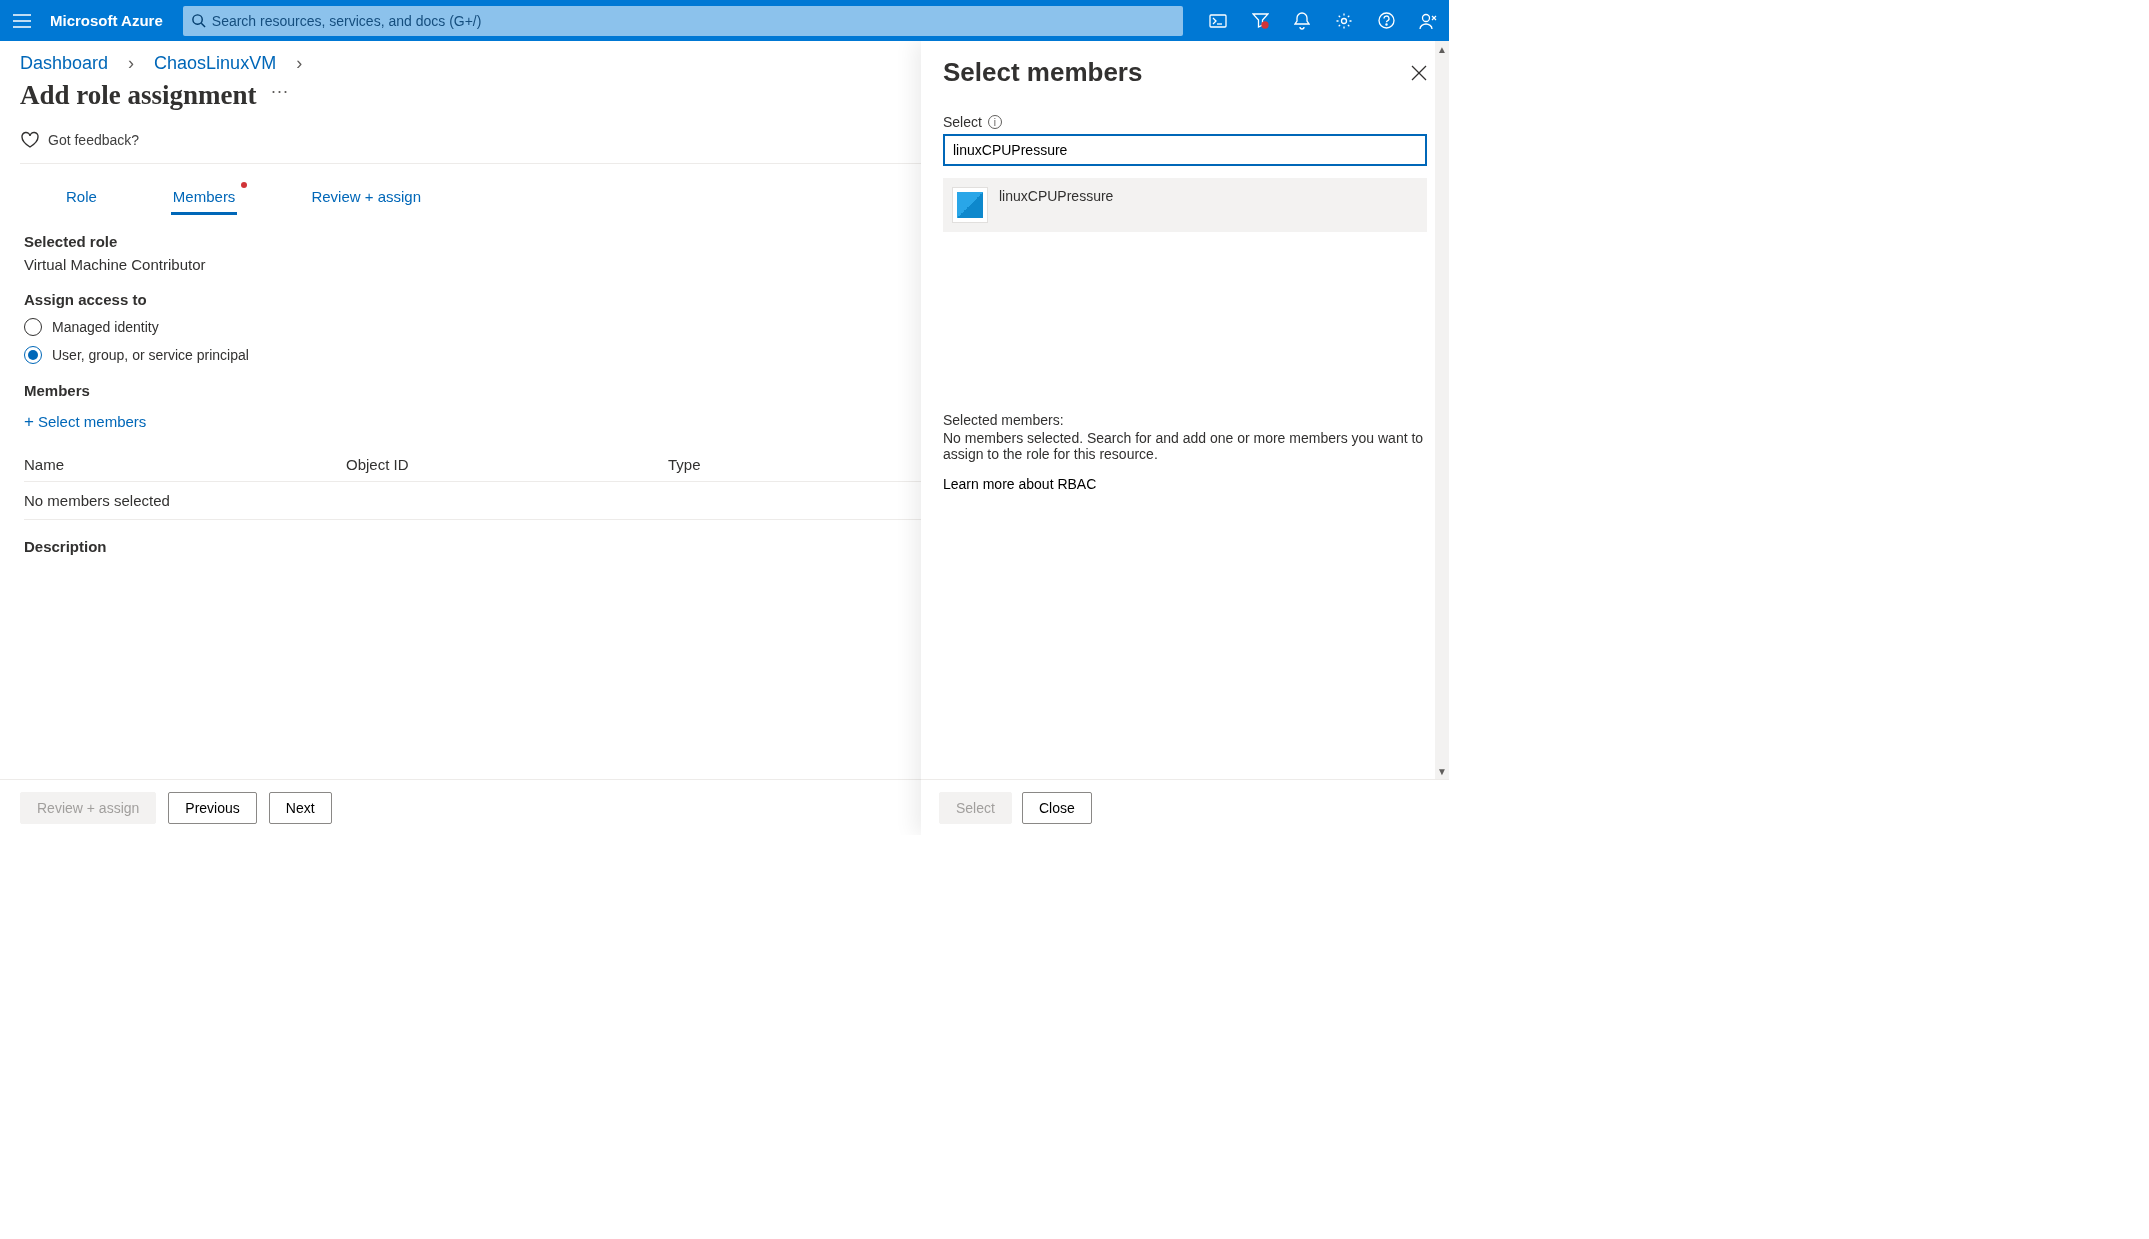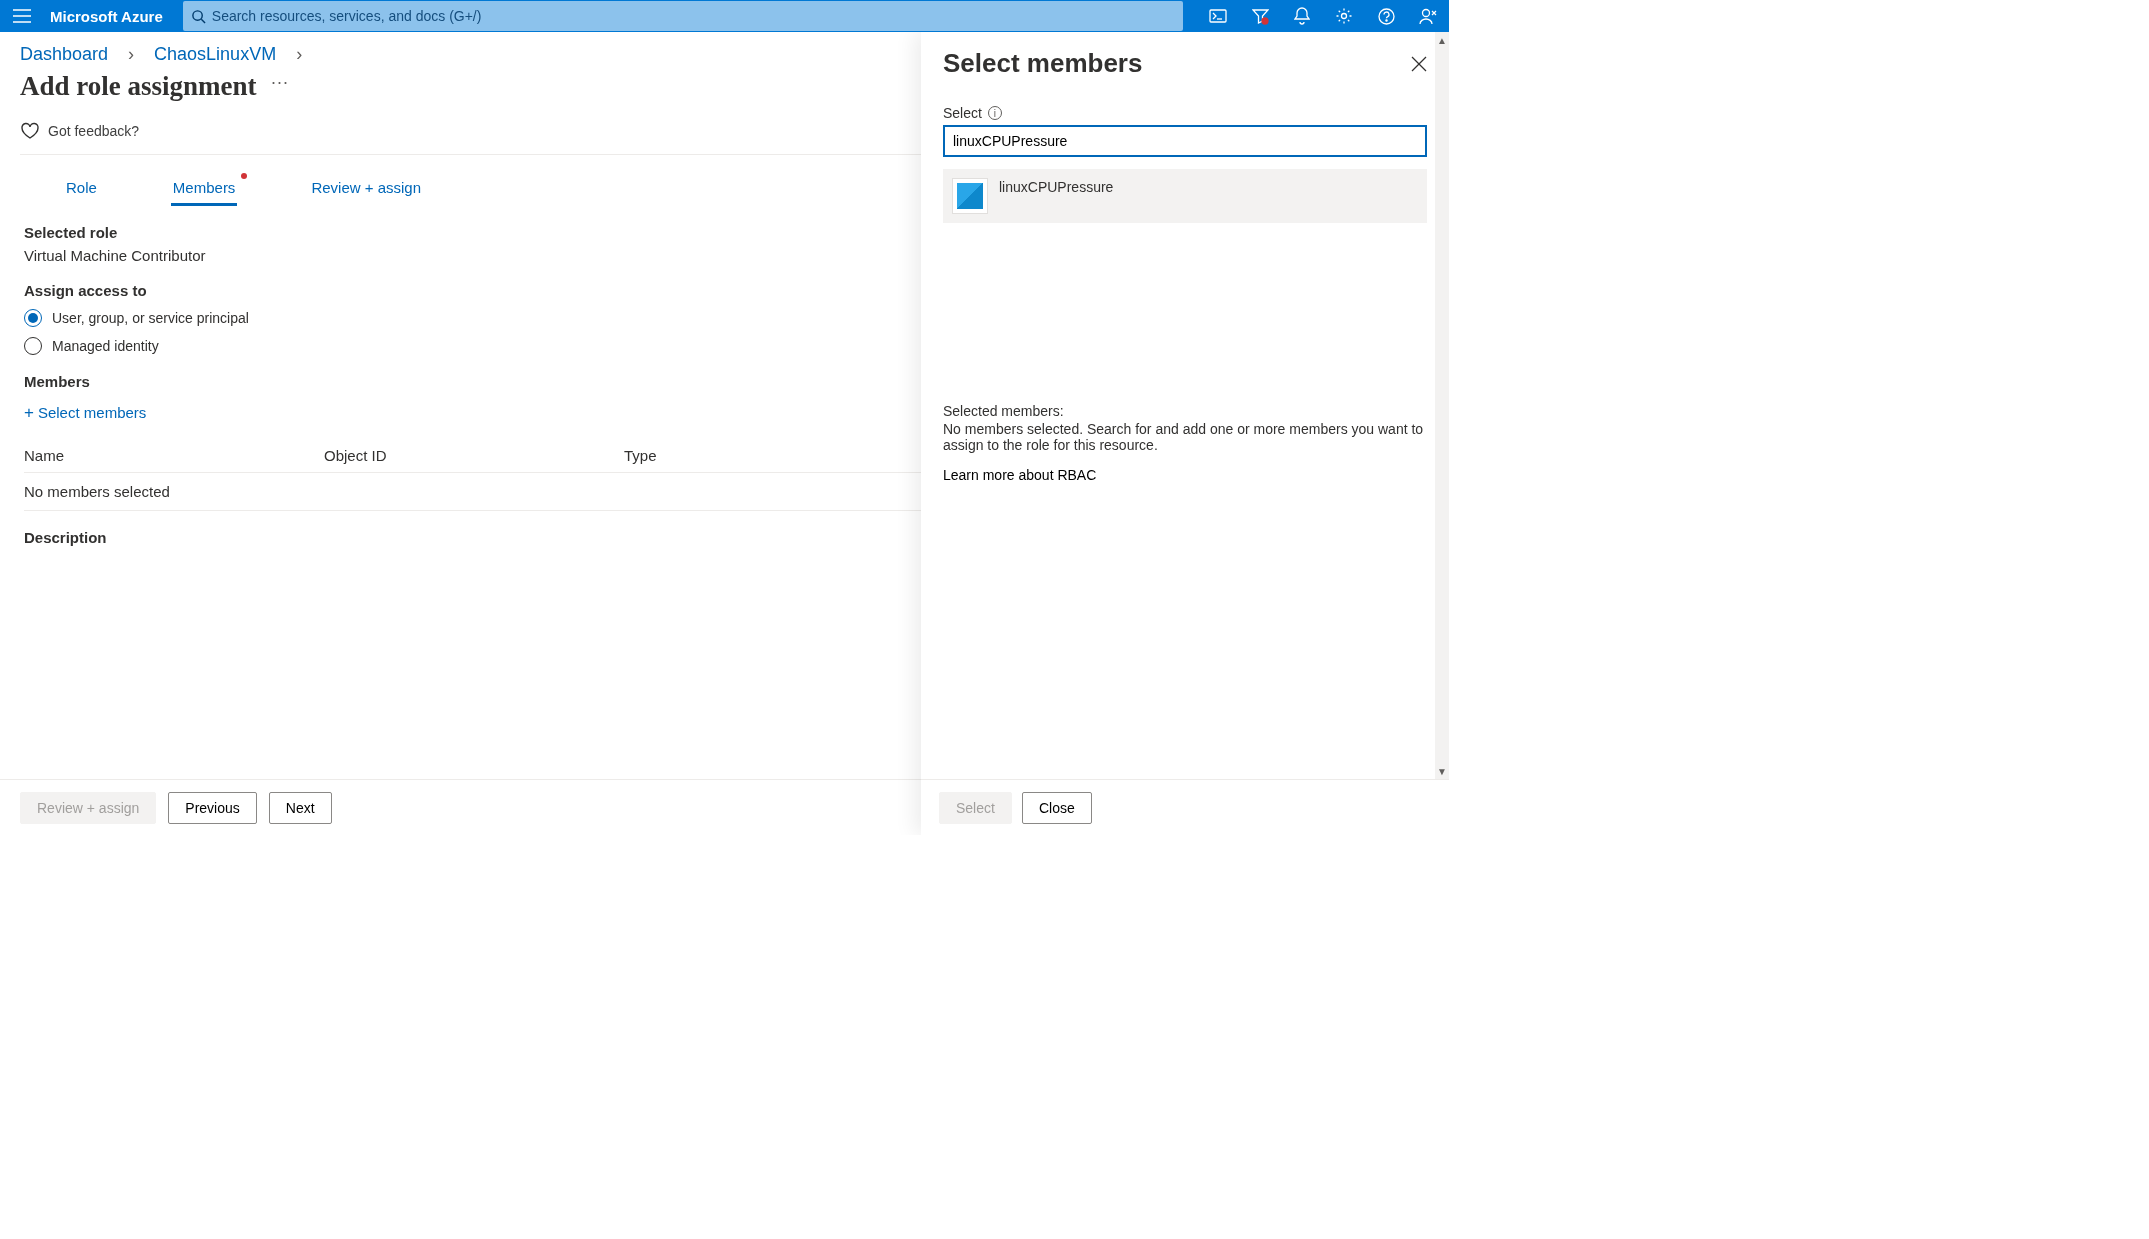--- a/index.html
+++ b/index.html
@@ -1,20 +1,20 @@
 <!DOCTYPE html>
 <html><head>
 <meta charset="utf-8">
 <style>
   * { box-sizing: border-box; margin: 0; padding: 0; }
   body { font-family: 'Segoe UI', Tahoma, sans-serif; font-size: 14px; color: #323130; background: #fff; overflow: hidden; }
   .root { width: 1449px; height: 835px; position: relative; display: flex; flex-direction: column; }
 
   
-  .topbar { height: 32px; background: #0078d4; display: flex; align-items: center; color: #fff; }
+  .topbar { height: 41px; background: #0078d4; display: flex; align-items: center; color: #fff; }
   .hamburger { width: 44px; height: 41px; display: flex; align-items: center; justify-content: center; cursor: pointer; }
   .brand { font-size: 15px; font-weight: 600; padding: 0 14px 0 6px; white-space: nowrap; }
   .searchwrap { flex: 1; display: flex; align-items: center; background: #8cc2ec; height: 30px; border-radius: 2px; margin: 0 14px 0 6px; padding: 0 8px; }
   .searchwrap input { flex: 1; background: transparent; border: none; outline: none; color: #003a6b; font-size: 14px; padding-left: 6px; }
   .searchwrap input::placeholder { color: #003a6b; opacity: .85; }
   .searchwrap .sicon { color: #003a6b; }
   .topicons { display: flex; }
   .topicons .ticon { width: 42px; height: 41px; display: flex; align-items: center; justify-content: center; cursor: pointer; }
 
   
@@ -39,21 +39,21 @@
   .section { padding: 18px 24px 0; }
   .seclabel { font-weight: 600; font-size: 15px; margin-bottom: 6px; }
   .secvalue { font-size: 15px; color: #323130; }
   .radios { display: flex; flex-direction: column; gap: 10px; margin-top: 10px; }
   .radio { display: flex; align-items: center; gap: 10px; cursor: pointer; }
   .rcircle { width: 18px; height: 18px; border-radius: 50%; border: 1px solid #323130; display: flex; align-items: center; justify-content: center; }
   .rcircle.sel { border-color: #0067b8; }
   .rcircle.sel::after { content: ""; width: 10px; height: 10px; background: #0067b8; border-radius: 50%; }
   .linkbtn { color: #0067b8; display: inline-flex; align-items: center; gap: 4px; cursor: pointer; font-size: 15px; margin-top: 8px; }
 
-  .tablehdr { display: flex; gap: 40px; padding: 14px 0 8px; margin-top: 12px; border-bottom: 1px solid #edebe9; font-size: 15px; }
+  .tablehdr { display: flex; gap: 62px; padding: 14px 0 8px; margin-top: 12px; border-bottom: 1px solid #edebe9; font-size: 15px; }
   .tablehdr .col1 { width: 260px; }
   .tablehdr .col2 { width: 260px; }
   .tablehdr .col3 { width: 200px; }
   .tablerow { padding: 10px 0; font-size: 15px; border-bottom: 1px solid #edebe9; }
   .descsection { padding-top: 18px; }
 
   
   .footer { position: absolute; left: 0; right: 0; bottom: 0; height: 56px; border-top: 1px solid #edebe9; background: #fff; display: flex; align-items: center; gap: 12px; padding: 0 20px; }
   .btn { height: 32px; padding: 0 16px; border-radius: 2px; font-size: 14px; cursor: pointer; border: 1px solid #8a8886; background: #fff; }
   .btn.disabled { background: #f3f2f1; color: #a19f9d; border: 1px solid #f3f2f1; cursor: default; }
@@ -175,26 +175,26 @@
 
     <div class="section">
       <div class="seclabel">Selected role</div>
       <div class="secvalue">Virtual Machine Contributor</div>
     </div>
 
     <div class="section">
       <div class="seclabel">Assign access to</div>
       <div class="radios">
         <div class="radio">
+          <span class="rcircle"></span>
+          <span>Managed identity</span>
+        </div>
+        <div class="radio">
           <span class="rcircle sel"></span>
           <span>User, group, or service principal</span>
-        </div>
-        <div class="radio">
-          <span class="rcircle"></span>
-          <span>Managed identity</span>
         </div>
       </div>
     </div>
 
     <div class="section">
       <div class="seclabel">Members</div>
       <div class="linkbtn">
         <span style="font-size:17px;line-height:1">+</span>
         <span>Select members</span>
       </div>

